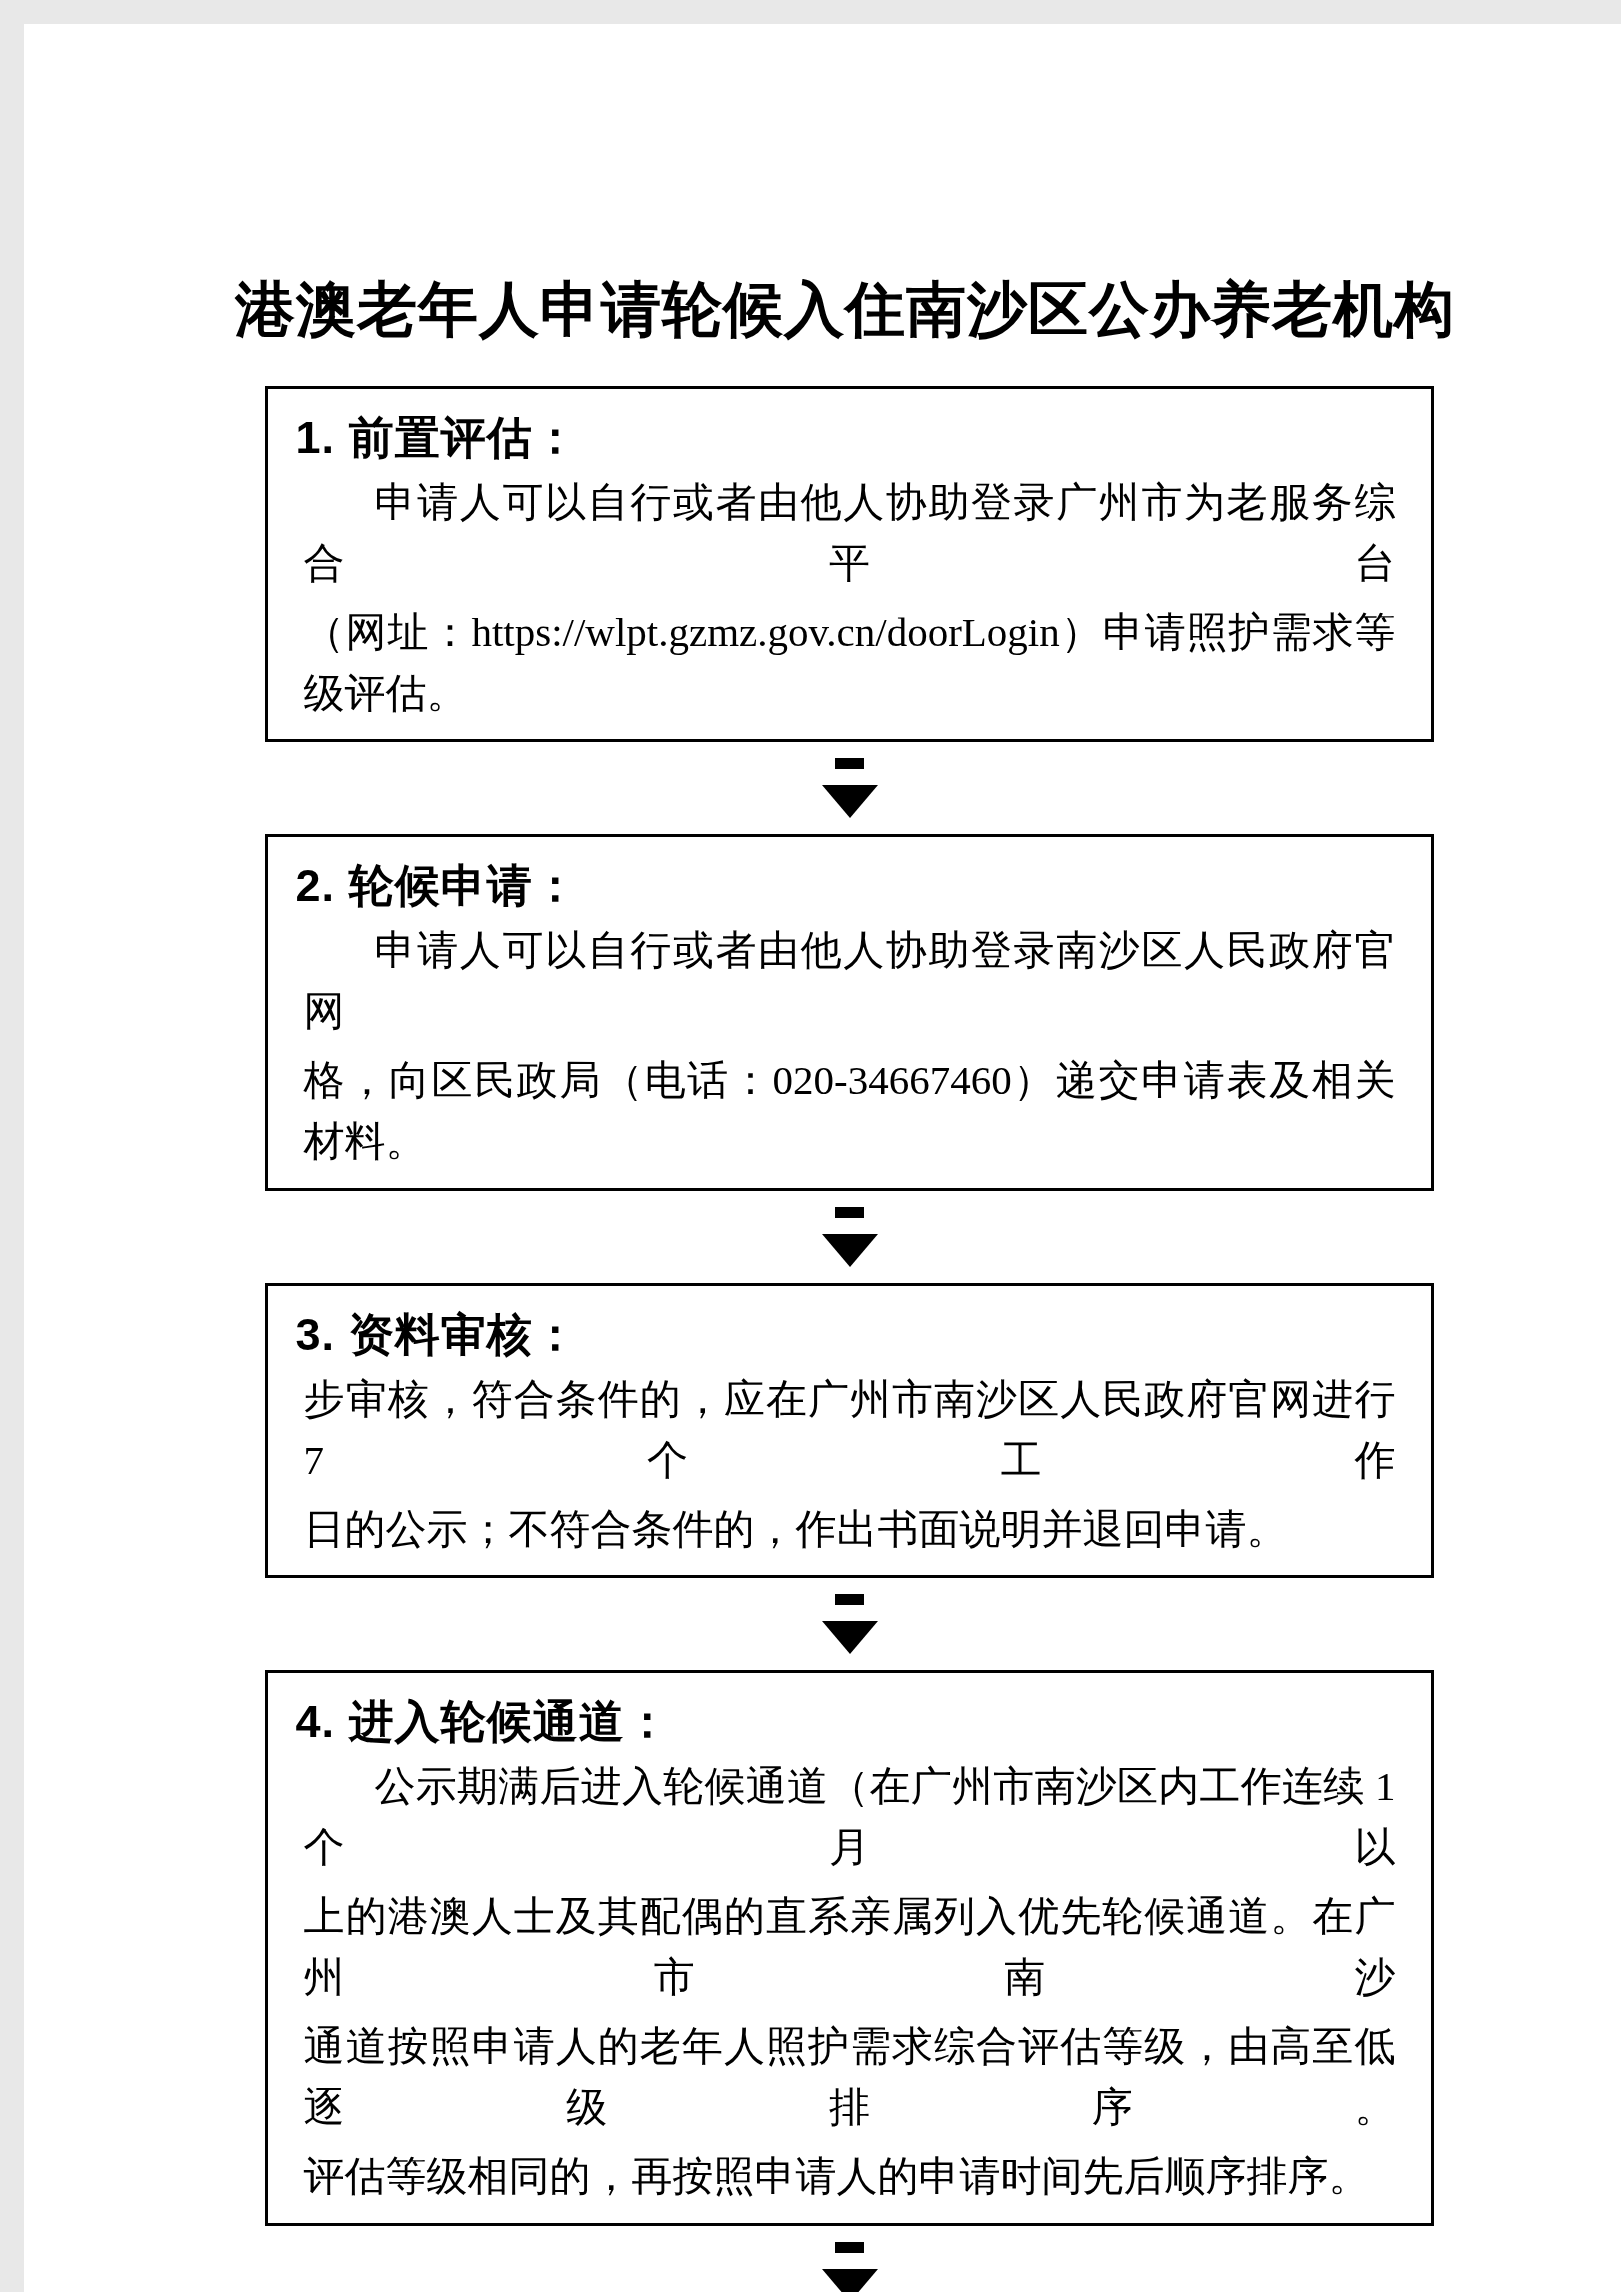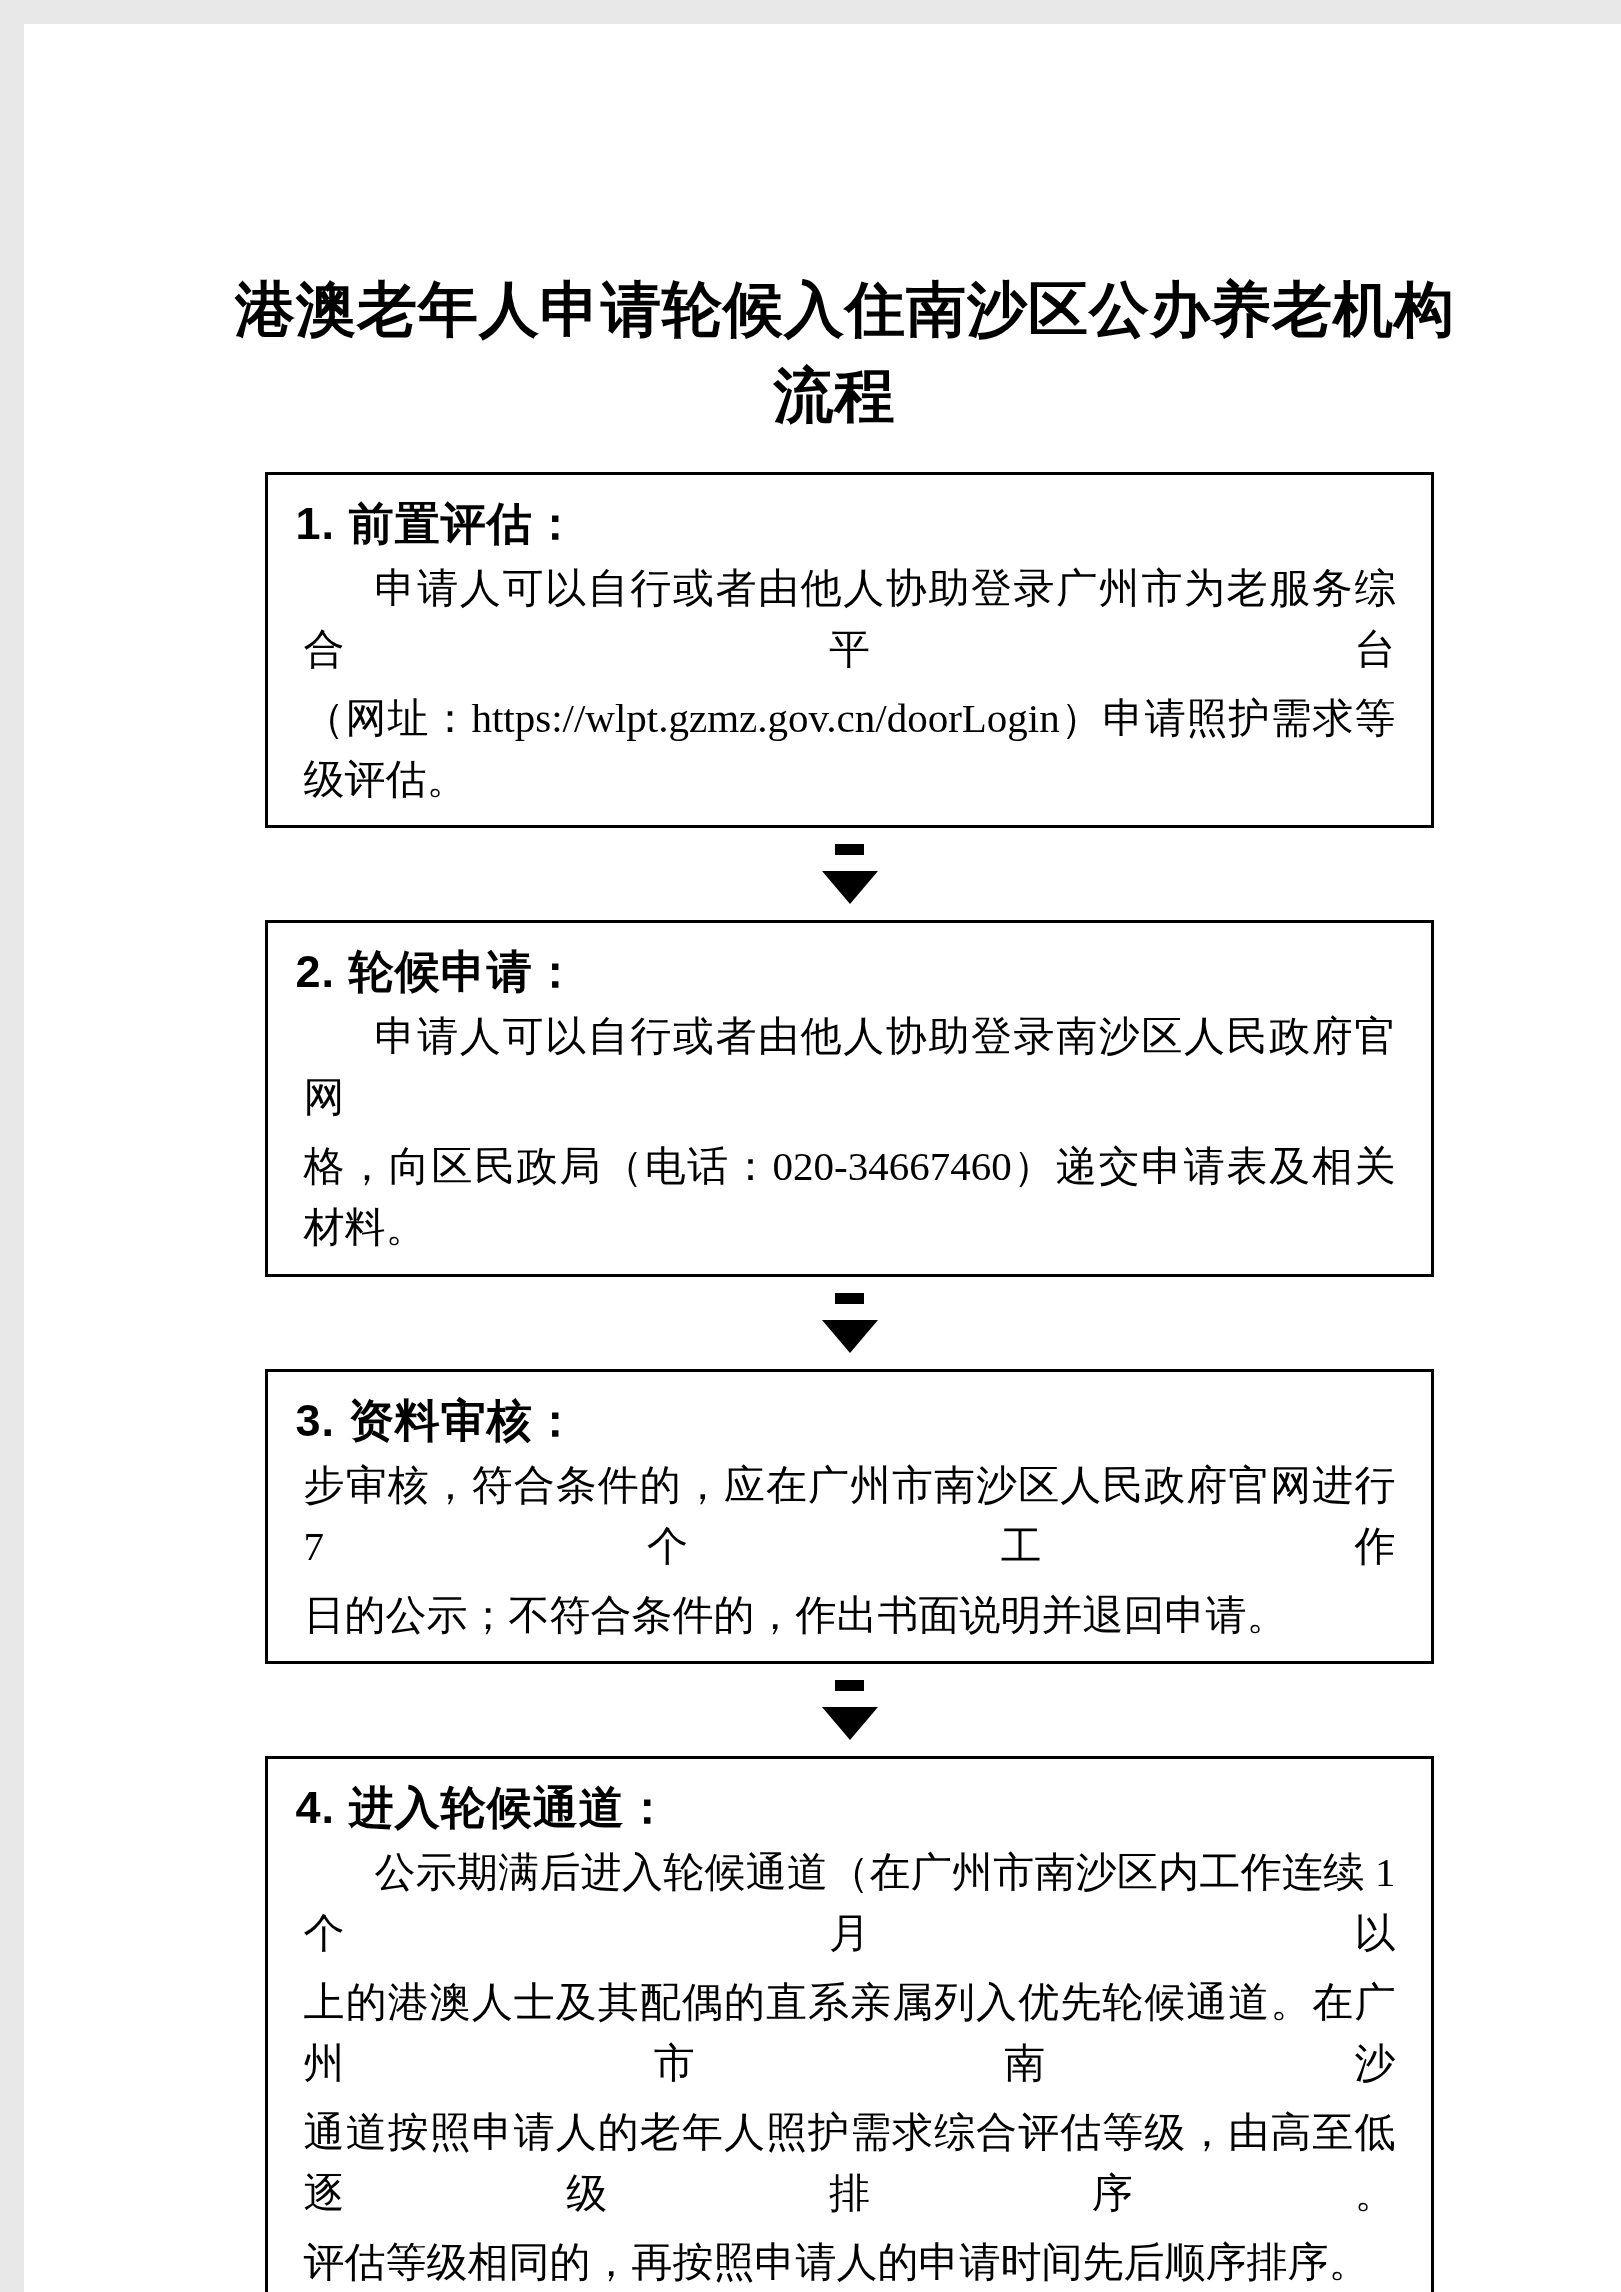--- a/index.html
+++ b/index.html
@@ -72,21 +72,20 @@
     border-top: 33px solid var(--arrow, #000000);
   }
 </style>
 </head>
 <body>
 
 <div class="page">
 
   <h1 class="doc-title">
     <div>港澳老年人申请轮候入住南沙区公办养老机构</div>
-    <div>流程</div>
   </h1>
 
   <div class="flow">
 
     <section class="step">
       <div class="step-heading">1. 前置评估：</div>
       <div class="step-body">
         <div class="bline indent jl">申请人可以自行或者由他人协助登录广州市为老服务综合平台</div>
         <div class="bline">（网址：https://wlpt.gzmz.gov.cn/doorLogin）申请照护需求等级评估。</div>
       </div>

